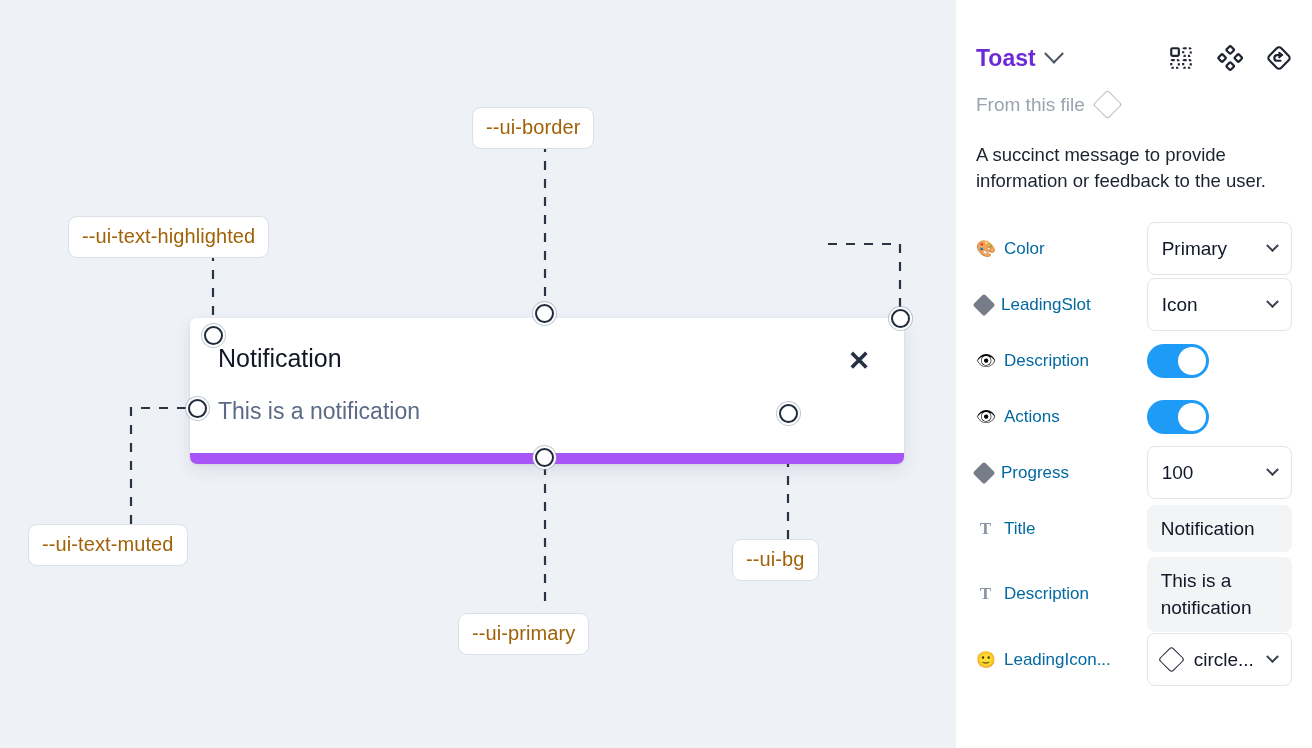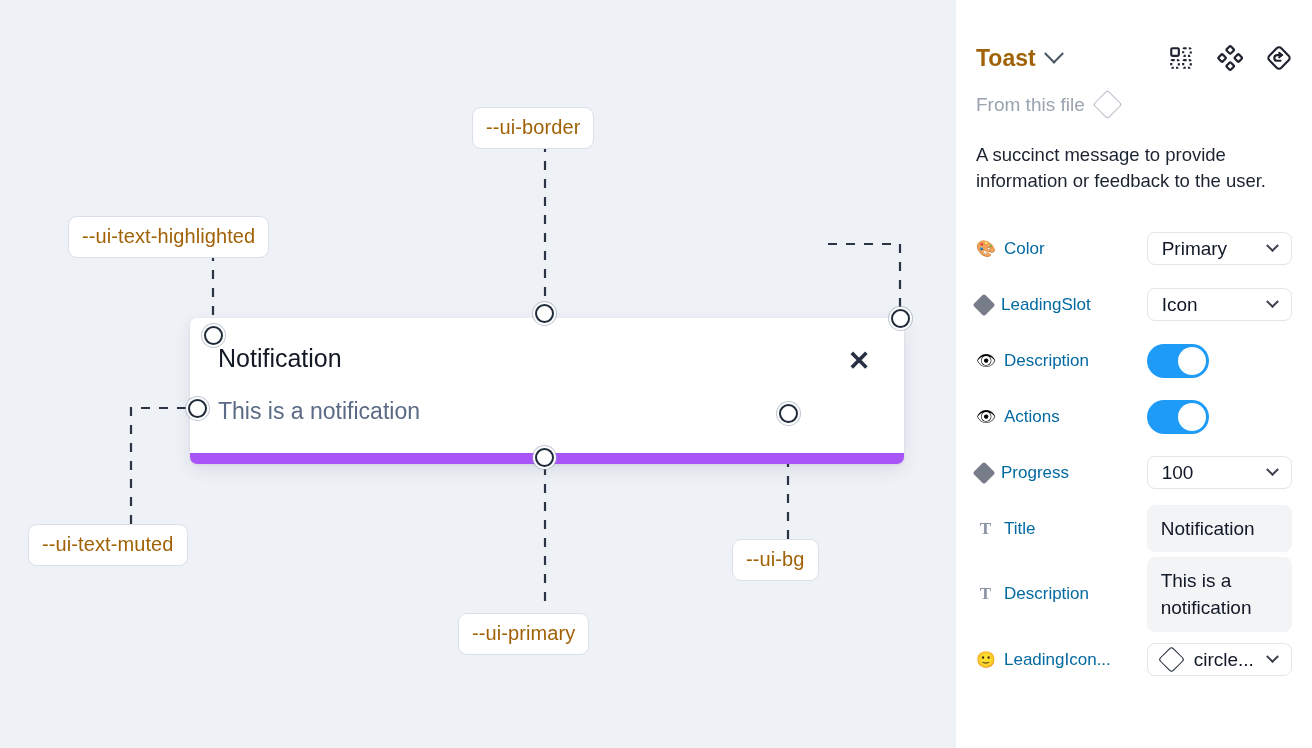--- a/index.html
+++ b/index.html
@@ -74,21 +74,21 @@
 
   
   #panel {
     position: relative;
     width: 356px; height: 748px;
     background: #ffffff;
     flex: 0 0 356px;
     padding: 0 20px;
   }
   #panel-head { display: flex; align-items: center; height: 86px; padding-top: 30px; }
-  #panel-title { font-size: 23px; font-weight: bold; color: #a16207; }
+  #panel-title { font-size: 23px; font-weight: bold; color: #6d28d9; }
   .chev {
     display: inline-block; width: 14px; height: 14px; margin-left: 11px;
     border-right: 2px solid #4b5563; border-bottom: 2px solid #4b5563;
     transform: rotate(45deg) translate(-3px,-3px);
   }
   #panel-tools { margin-left: auto; display: flex; gap: 23px; align-items: center; }
   .tool-icon { width: 26px; height: 26px; cursor: pointer; }
 
   #from-file-row { display: flex; gap: 12px; margin-top: 8px; }
   #from-file-label { font-size: 19px; color: #9aa3b0; }
@@ -107,21 +107,21 @@
   .prop-row { display: flex; align-items: center; min-height: 56px; }
   .prop-label { display: flex; align-items: center; gap: 9px; width: 182px; }
   .prop-name { font-size: 17px; color: #0369a1; white-space: nowrap; overflow: hidden; text-overflow: ellipsis; }
   .emoji { font-size: 16px; width: 19px; text-align: center; }
   .dia-solid { width: 16px; height: 16px; background: #767d89; transform: rotate(45deg); border-radius: 2px; }
   .t-glyph { font-family: "Liberation Serif", serif; font-weight: bold; font-size: 17px; color: #8a93a2; width: 19px; text-align: center; }
 
   .prop-control { margin-left: auto; width: 155px; }
   .select {
     display: flex; align-items: center;
-    height: 33px; padding: 0 14px;
+    height: 53px; padding: 0 14px;
     background: #fff; border: 1px solid #e2e5ea; border-radius: 8px;
     font-size: 19px; color: #111827; cursor: pointer;
   }
   .select .val { flex: 1; overflow: hidden; text-overflow: ellipsis; white-space: nowrap; }
   .sel-chev {
     width: 9px; height: 9px; margin-left: 6px; flex: 0 0 auto;
     border-right: 2px solid #3d434d; border-bottom: 2px solid #3d434d;
     transform: rotate(45deg) translate(-2px,-2px);
   }
   .sel-dia { width: 19px; height: 19px; border: 1.8px solid #1b2331; transform: rotate(45deg); border-radius: 3px; margin-right: 13px; flex: 0 0 auto; }

